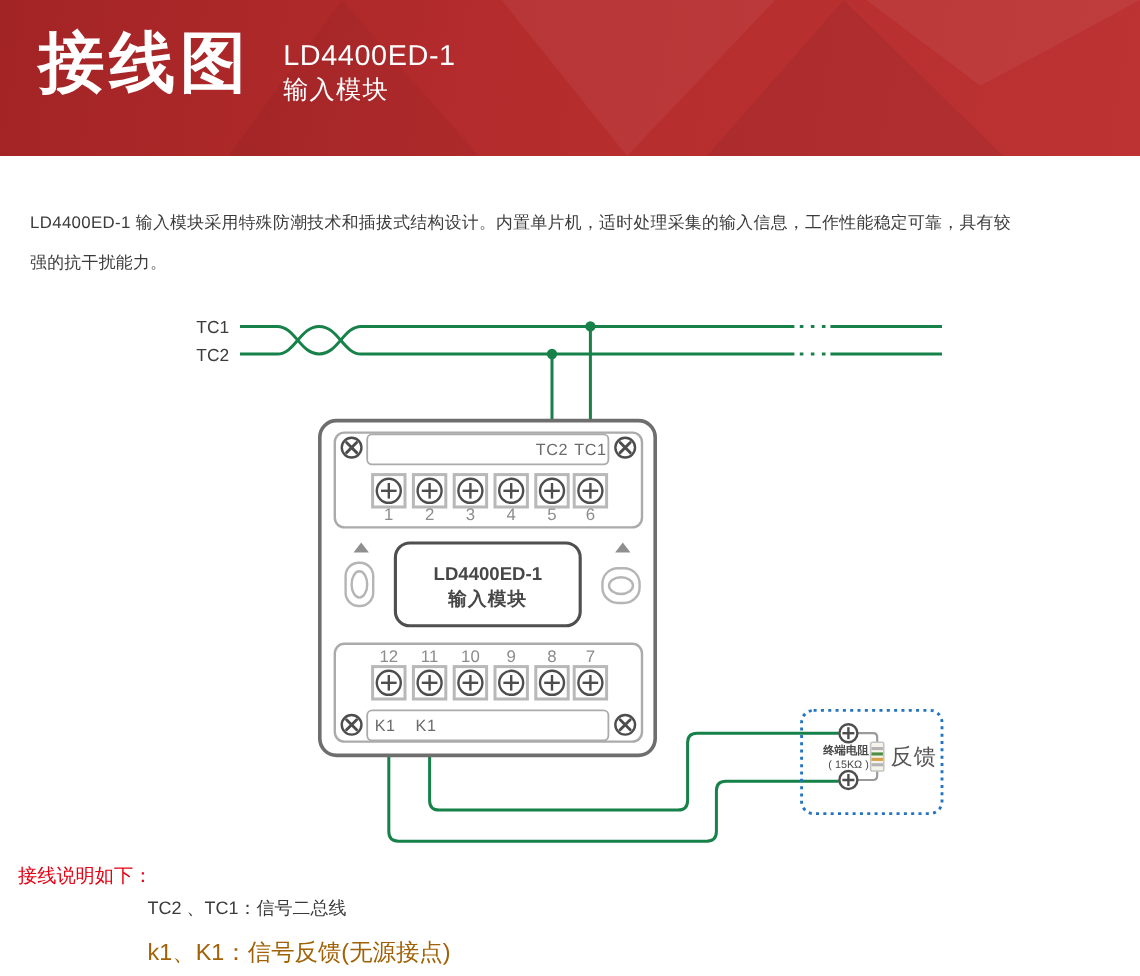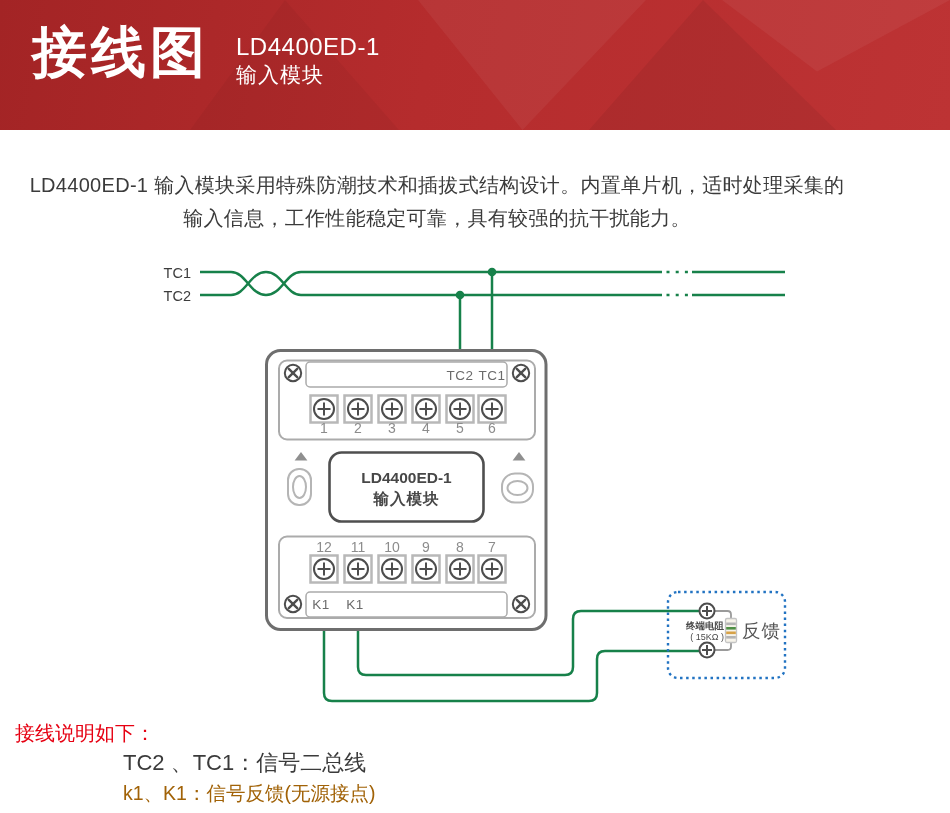--- a/index.html
+++ b/index.html
@@ -21,36 +21,36 @@
     position:absolute;left:32px;top:22px;font-size:55px;line-height:60px;
     font-weight:bold;color:#ffffff;letter-spacing:4px;white-space:nowrap;text-align:right;
   }
   .model{position:absolute;left:236px;top:33px;font-size:24px;color:#ffffff;font-weight:500;letter-spacing:.5px;}
   .subtitle{position:absolute;left:236px;top:61px;font-size:21px;color:#ffffff;letter-spacing:1px;}
   
   .note{position:absolute;left:25px;top:140px;font-size:19.5px;color:#e60012;white-space:nowrap;}
   .note .note-label{margin-right:12px;}
   .desc{
     position:absolute;left:25px;top:169px;width:824px;margin:0;
-    font-size:20px;line-height:32.5px;color:#3b3b3b;letter-spacing:.3px;text-align:center;
+    font-size:14px;line-height:32.5px;color:#3b3b3b;letter-spacing:.3px;
   }
   
   .diagram{position:absolute;left:0;top:0;width:950px;height:813px;}
   .svg-label{font-family:"Liberation Sans","DejaVu Sans",sans-serif;}
   .bus-label{font-size:14.5px;fill:#3c3c3c;}
   .strip-label{font-size:13.5px;fill:#6b6b6b;letter-spacing:.5px;}
   .num-label{font-size:14px;fill:#8c8c8c;text-anchor:middle;}
   .disp-1{font-size:15.5px;font-weight:bold;fill:#474747;text-anchor:middle;}
   .disp-2{font-size:15.5px;font-weight:bold;fill:#474747;text-anchor:middle;letter-spacing:1px;}
   .res-name{font-size:9.5px;font-weight:bold;fill:#4a4a4a;text-anchor:end;}
   .res-val{font-size:9px;fill:#4a4a4a;text-anchor:end;}
   .fb-label{font-size:18.5px;fill:#555555;letter-spacing:1px;}
   
-  .instr-heading{position:absolute;left:15px;top:720px;font-size:20px;color:#e60012;white-space:nowrap;}
-  .instr-item1{position:absolute;left:123px;top:748px;font-size:22px;color:#3b3b3b;white-space:nowrap;}
+  .instr-heading{position:absolute;left:15px;top:720px;font-size:16px;color:#e60012;white-space:nowrap;}
+  .instr-item1{position:absolute;left:123px;top:748px;font-size:15px;color:#3b3b3b;white-space:nowrap;}
   .instr-item2{position:absolute;left:123px;top:780px;font-size:19.5px;color:#a16207;white-space:nowrap;}
 </style>
 </head>
 <body>
 
 <div class="page">
 
   <div class="header">
     <div class="poly poly1"></div>
     <div class="poly poly2"></div>

